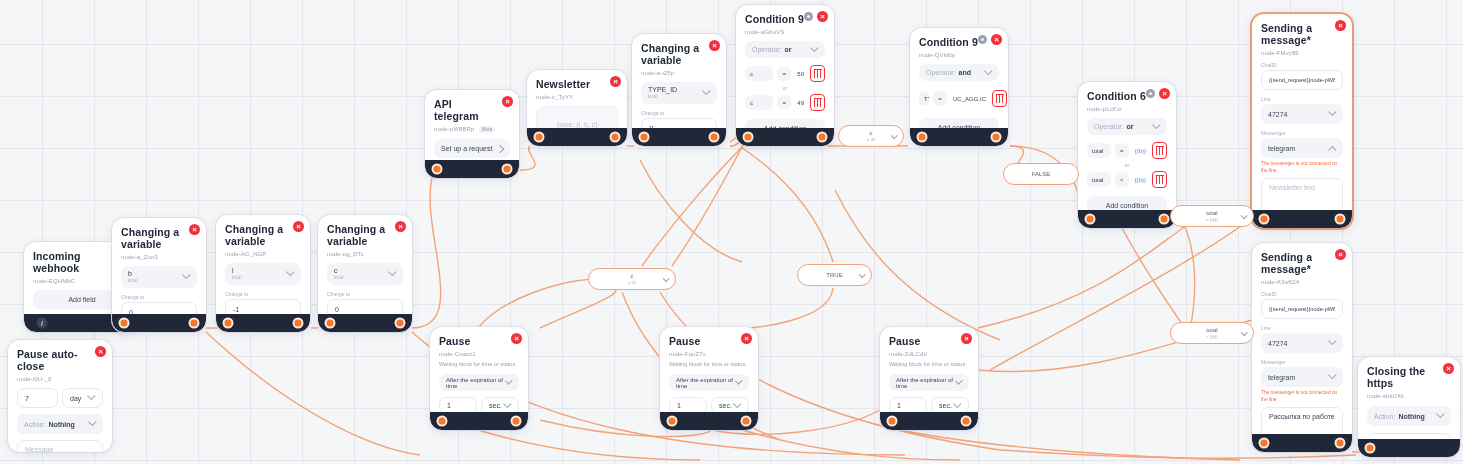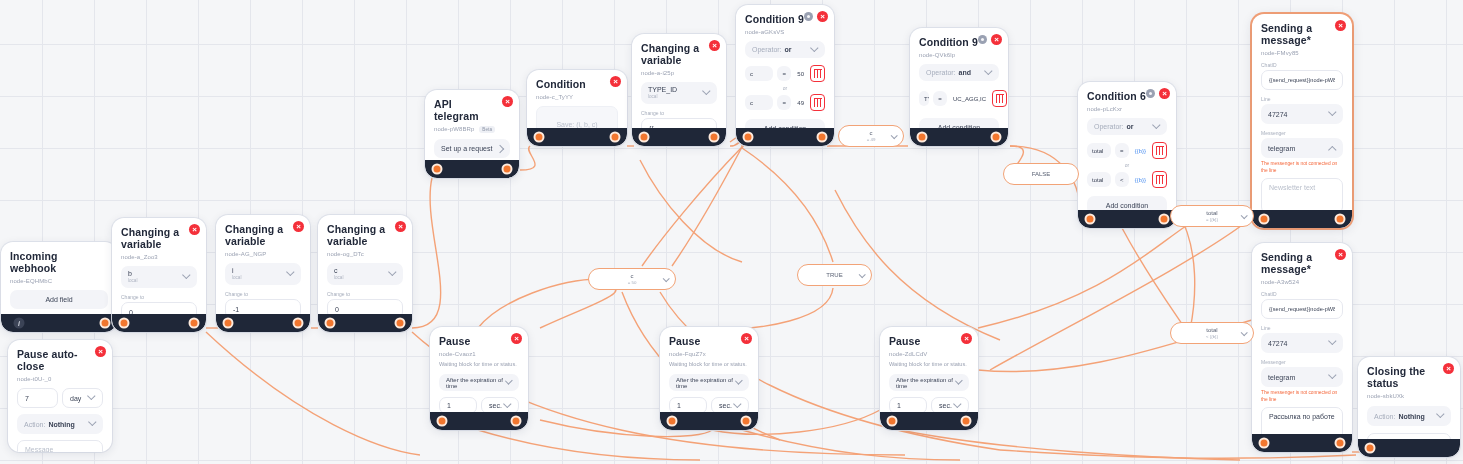--- a/index.html
+++ b/index.html
@@ -207,21 +207,21 @@
     <path d="M478,430 C560,455 640,460 700,460"></path>
     <path d="M742,430 C830,455 900,460 960,460"></path>
     <path d="M1122,228 C1150,280 1180,320 1186,330"></path>
     <path d="M1190,334 C1210,338 1220,336 1250,336"></path>
     <path d="M1186,226 C1220,226 1230,220 1250,218"></path>
     <path d="M835,190 C860,240 900,300 1000,340"></path>
     <path d="M640,160 C660,200 700,250 742,262"></path>
   </g>
 </svg>
 
-<div class="node" style="left:1px;top:242px;width:116px;height:90px;">
+<div class="node" style="left:24px;top:242px;width:116px;height:90px;">
   <div class="nbody">
     <div class="ntitle">Incoming webhook</div>
     <div class="nid">node-EQHMbC</div>
     <div class="btn" style="margin-top:6px;">Add field</div>
     <div class="hr"></div>
     <div class="inp" style="margin-top:6px;">
       <span style="font-size:5.4px;overflow:hidden;white-space:nowrap;">https://constructorbot.char</span>
       <span class="copyic"></span>
     </div>
   </div>
@@ -338,21 +338,21 @@
   </div>
   <div class="foot">
     <div class="port l"></div>
     <div class="port r"></div>
   </div>
 </div>
 
 <div class="node" style="left:527px;top:70px;width:100px;height:76px;">
   <div class="close">×</div>
   <div class="nbody">
-    <div class="ntitle">Condition</div>
+    <div class="ntitle">Newsletter</div>
     <div class="nid">node-c_TyYY</div>
     <div class="ta" style="margin-top:6px;background:#f6f7fa;border-color:#eef0f5;display:flex;align-items:center;justify-content:center;">
       <span class="ph">Save: (i, b, c)</span>
     </div>
   </div>
   <div class="foot">
     <div class="port l"></div>
     <div class="port r"></div>
   </div>
 </div>
@@ -603,21 +603,21 @@
   </div>
   <div class="foot">
     <div class="port l"></div>
     <div class="port r"></div>
   </div>
 </div>
 
 <div class="node" style="left:1358px;top:357px;width:102px;height:100px;">
   <div class="close">×</div>
   <div class="nbody">
-    <div class="ntitle">Closing the status</div>
+    <div class="ntitle">Closing the https</div>
     <div class="nid">node-sbkUXk</div>
     <div class="ctl" style="margin-top:7px;">
       <span class="pre">Action:</span>
       <span class="v b">Nothing</span>
       <span class="chev"></span>
     </div>
     <div class="ta" style="margin-top:7px;">
       <span class="ph">Message</span>
     </div>
   </div>

